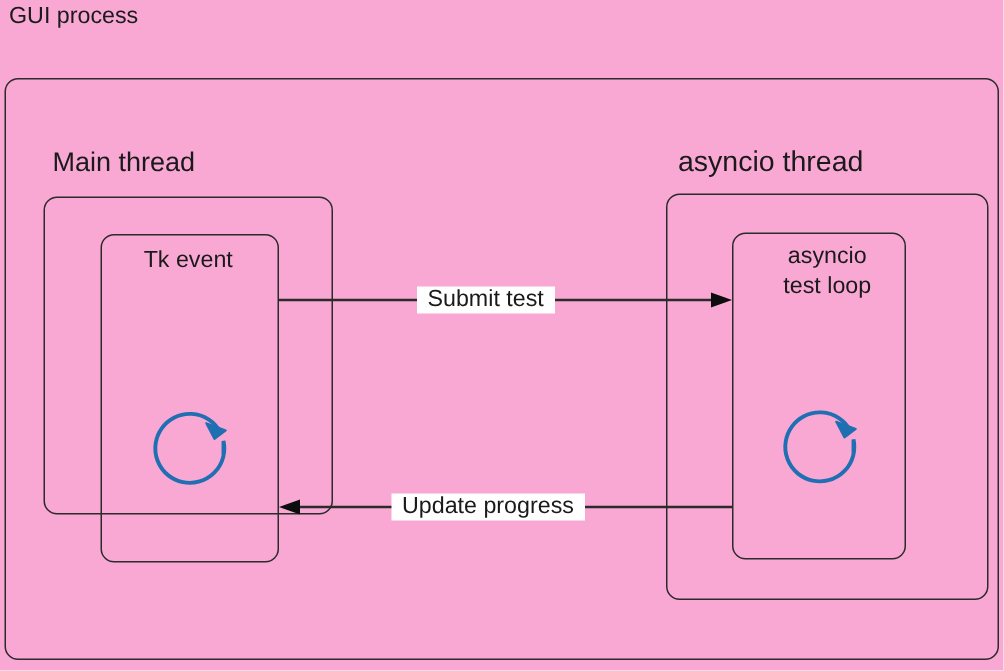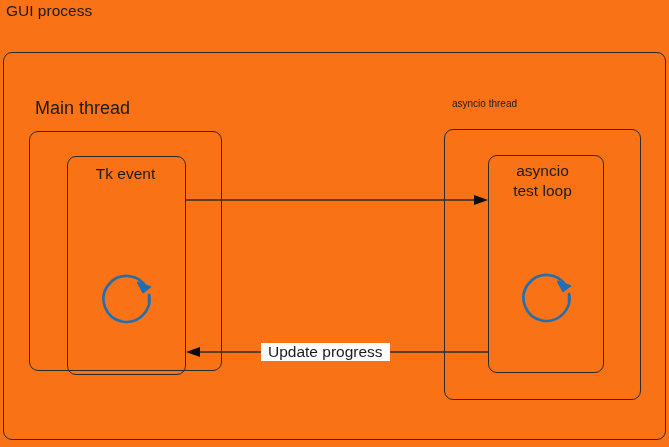--- a/index.html
+++ b/index.html
@@ -4,21 +4,21 @@
 <style>
   html, body {
     margin: 0;
     padding: 0;
     background: #ffffff;
   }
   #canvas {
     position: relative;
     width: 669px;
     height: 447px;
-    background: #f97316;
+    background: #f9a8d4;
     font-family: "Liberation Sans", sans-serif;
     overflow: hidden;
   }
   .label {
     position: absolute;
     color: #1a1a1a;
     white-space: nowrap;
     line-height: 1.18;
   }
   #gui-process-label {
@@ -27,51 +27,51 @@
     font-size: 15.5px;
   }
   #main-thread-label {
     left: 35px;
     top: 98px;
     font-size: 18px;
   }
   #asyncio-thread-label {
     left: 452px;
     top: 98px;
-    font-size: 10px;
+    font-size: 19px;
   }
   .box {
     position: absolute;
     border: 1.3px solid #2b2b2b;
     border-radius: 9px;
     background: transparent;
     box-sizing: border-box;
   }
   #outer-process-box {
     left: 3px;
     top: 52px;
     width: 663px;
     height: 388px;
   }
   #main-thread-box {
     left: 29px;
     top: 131px;
     width: 193px;
-    height: 240px;
+    height: 212px;
   }
   #tk-event-loop-box {
     left: 67px;
     top: 156px;
     width: 119px;
     height: 219px;
   }
   #asyncio-thread-box {
     left: 444px;
     top: 129px;
-    width: 197px;
+    width: 215px;
     height: 271px;
   }
   #asyncio-event-loop-box {
     left: 488px;
     top: 155px;
     width: 116px;
     height: 218px;
   }
   .box-text {
     position: absolute;
@@ -97,21 +97,21 @@
     position: absolute;
     height: 16px;
   }
   #submit-test-arrow {
     left: 186px;
     top: 192px;
     width: 302px;
   }
   #update-progress-arrow {
     left: 186px;
-    top: 344px;
+    top: 330px;
     width: 302px;
   }
   .flow-label {
     position: absolute;
     font-size: 15.5px;
     color: #1a1a1a;
     background: #ffffff;
     padding: 0 7px;
     white-space: nowrap;
     top: 50%;
@@ -159,20 +159,21 @@
   <svg class="loop-icon" id="asyncio-loop-icon" viewBox="0 0 62 62">
     <path d="M 51.5 24.5 A 23 23 0 1 0 54 31 L 54 40" fill="none" stroke="#1f6fb2" stroke-width="2.6" stroke-linecap="round"></path>
     <path d="M 42.5 19.2 L 55.5 24.0 L 48.0 29.6 Z" fill="#1f6fb2" stroke="#1f6fb2" stroke-width="1.4" stroke-linejoin="round"></path>
   </svg>
 
   <div class="flow-arrow" id="submit-test-arrow">
     <svg width="302" height="16" viewBox="0 0 302 16">
       <line x1="0" y1="8" x2="294" y2="8" stroke="#2b2b2b" stroke-width="1.6"></line>
       <path d="M 302 8 L 288 3 L 288 13 Z" fill="#0d0d0d"></path>
     </svg>
+    <span class="flow-label" id="submit-test-label">Submit test</span>
   </div>
 
   <div class="flow-arrow" id="update-progress-arrow">
     <svg width="302" height="16" viewBox="0 0 302 16">
       <line x1="8" y1="8" x2="302" y2="8" stroke="#2b2b2b" stroke-width="1.6"></line>
       <path d="M 0 8 L 14 3 L 14 13 Z" fill="#0d0d0d"></path>
     </svg>
     <span class="flow-label" id="update-progress-label">Update progress</span>
   </div>
 

